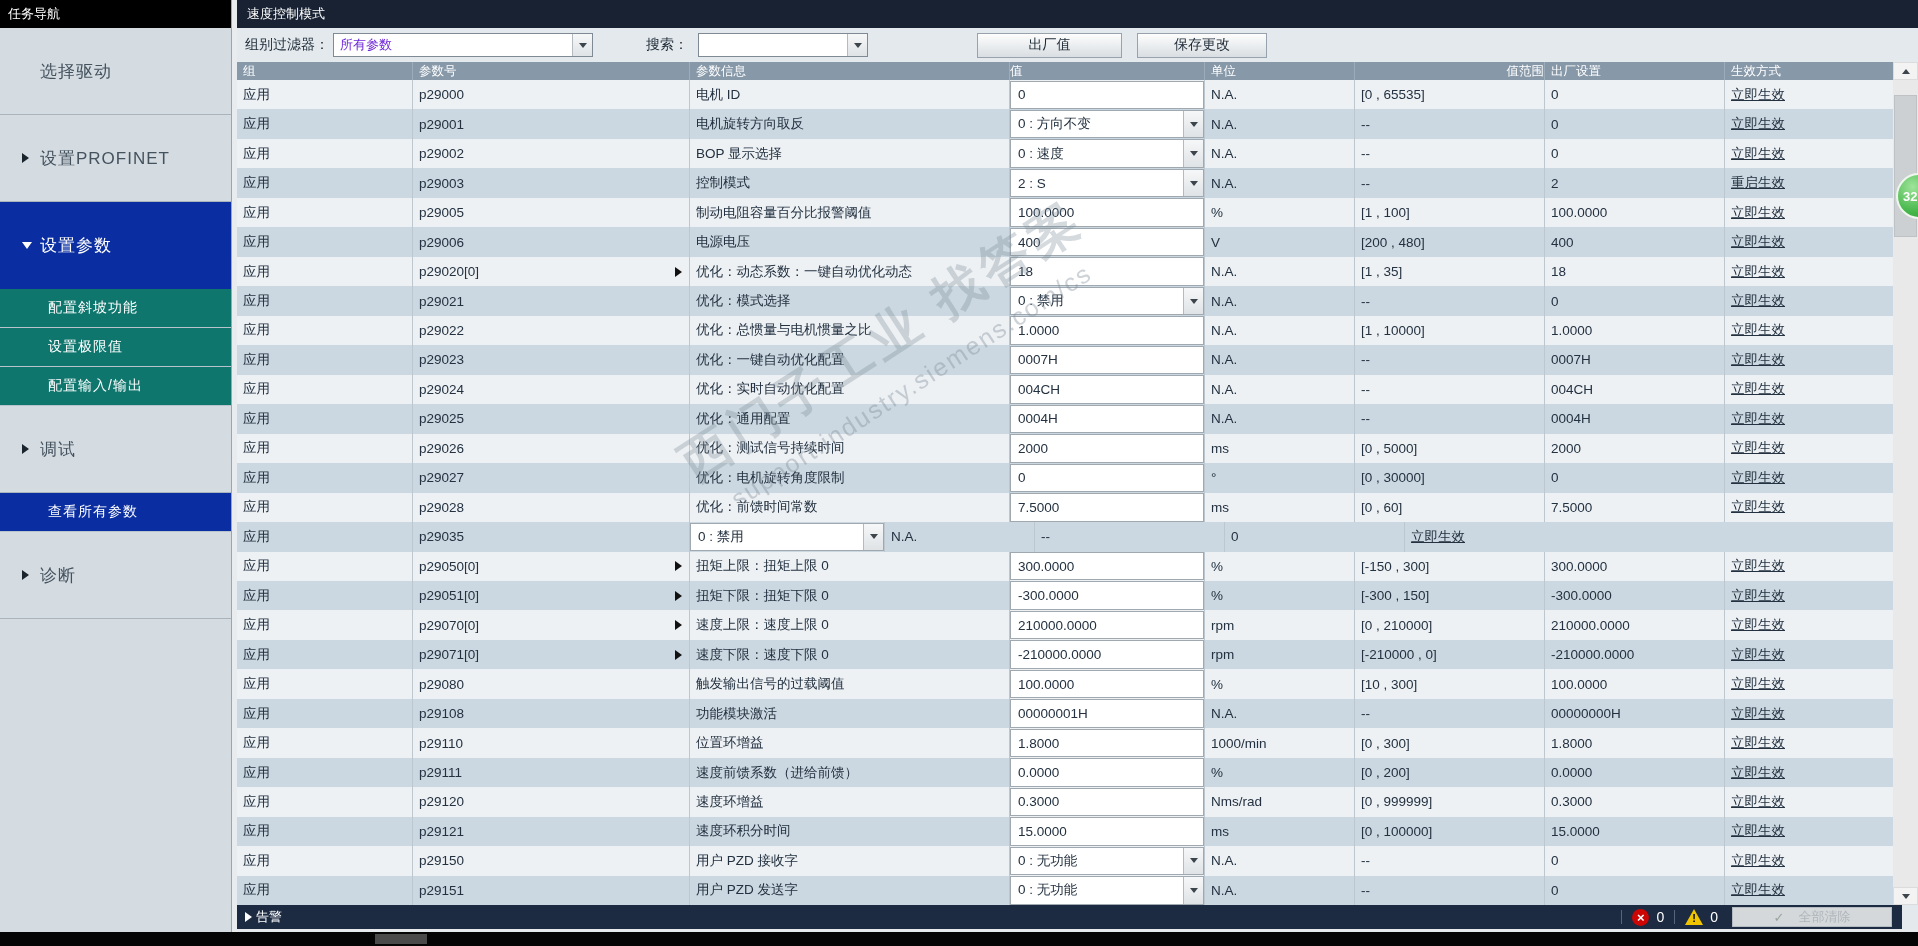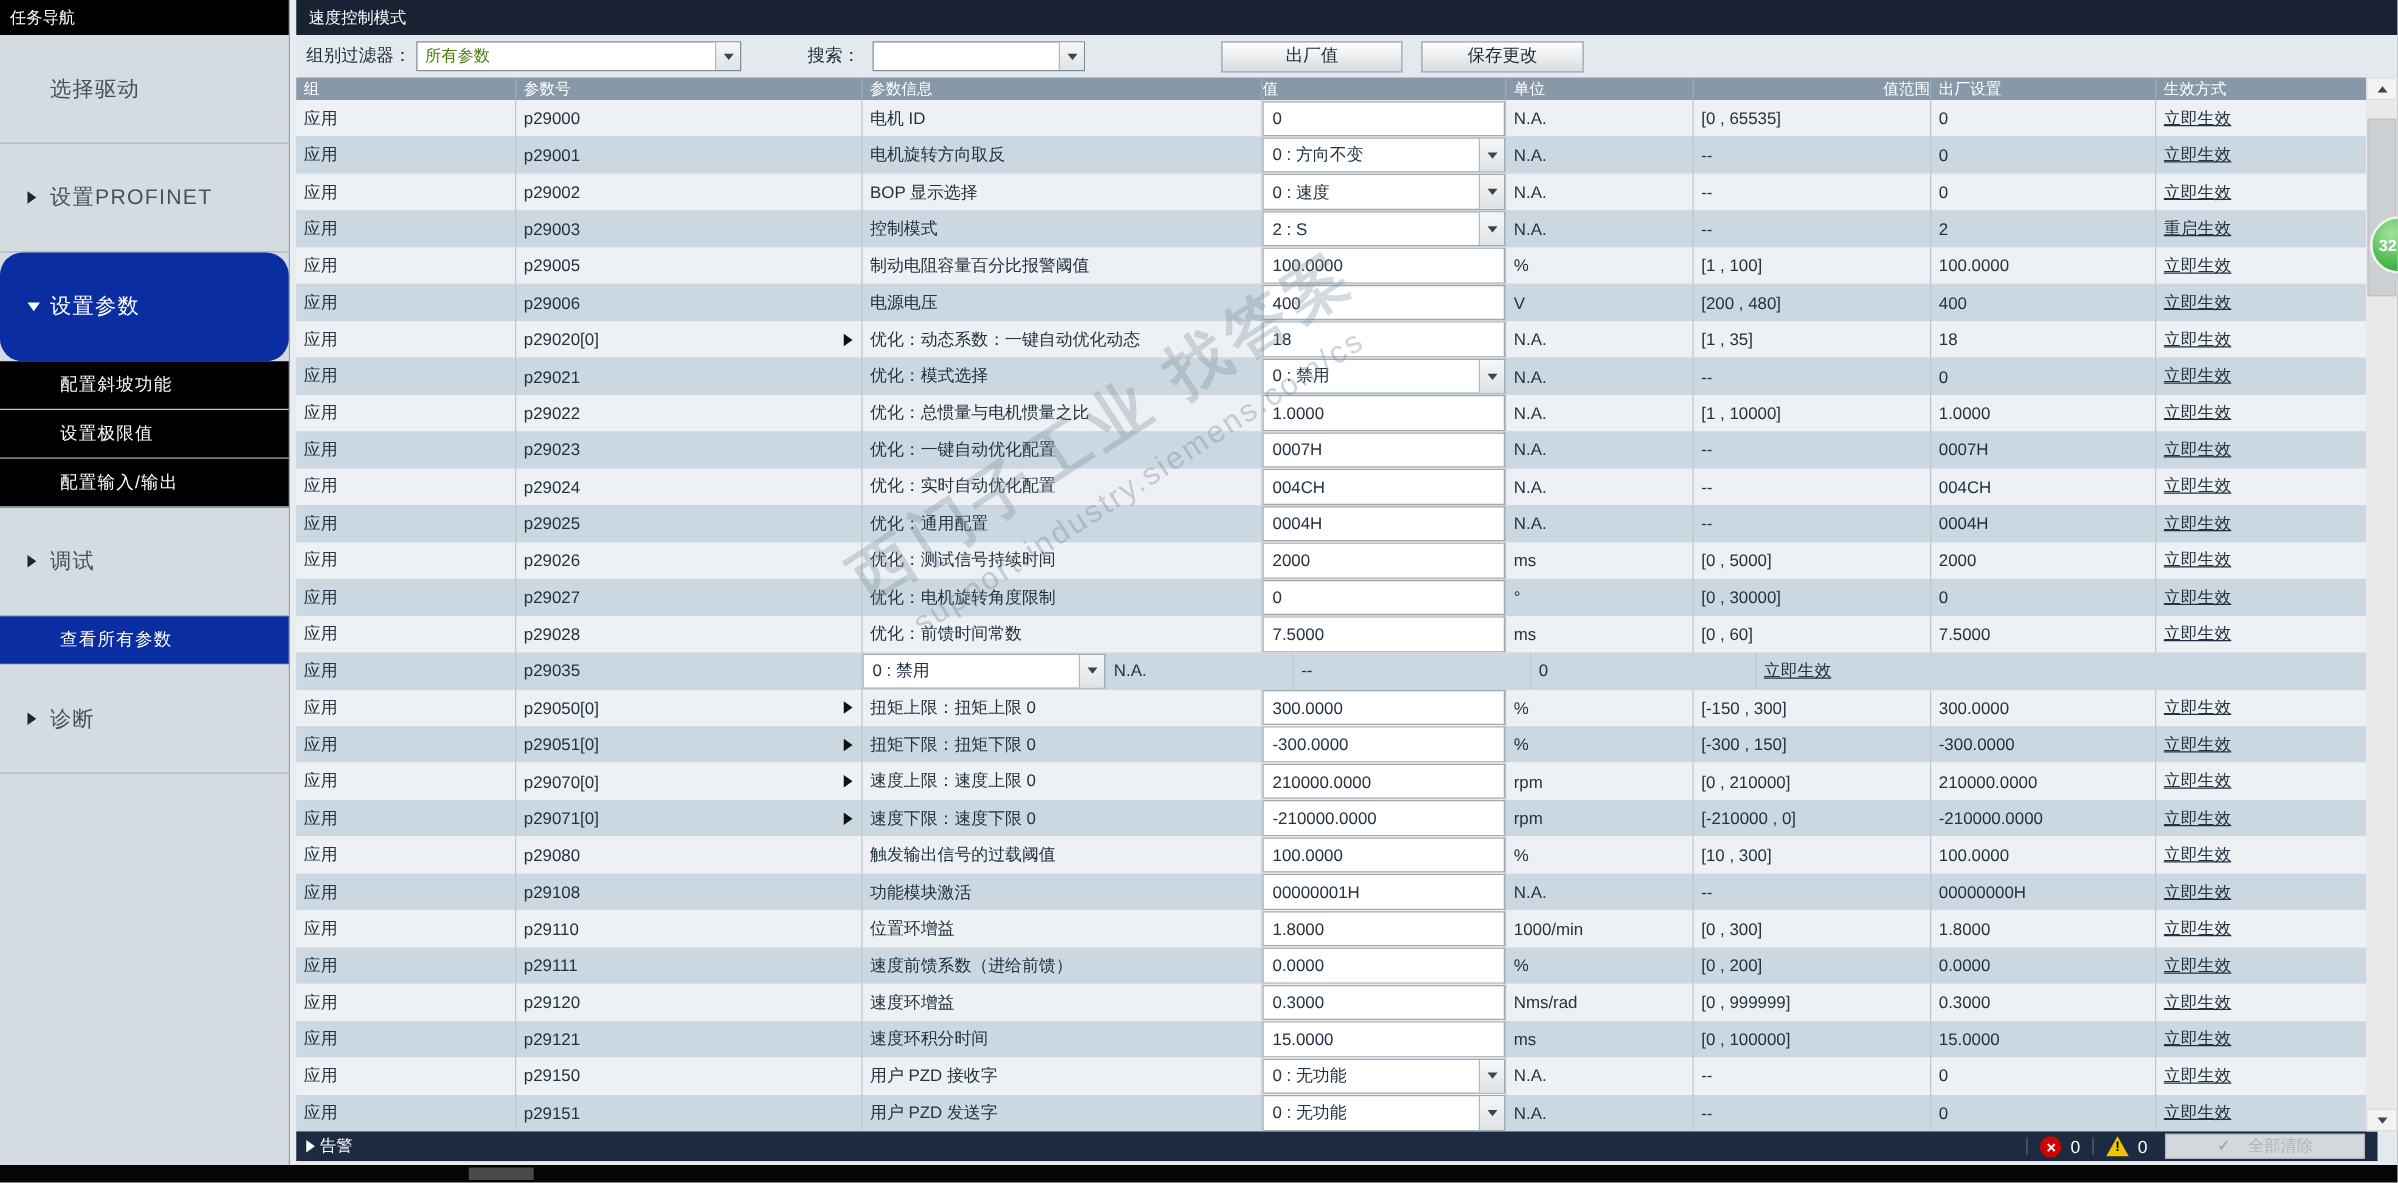--- a/index.html
+++ b/index.html
@@ -8,23 +8,23 @@
 
   
   .sidebar { position:absolute; left:0; top:0; width:232px; height:932px;
              background:#d4dce2; border-right:1px solid #9aa6ae; }
   .sidebar-header { height:28px; background:#000; color:#fff; font-size:13px;
                     line-height:28px; padding-left:8px; }
   .s-item { position:relative; cursor:pointer; }
   .s-top { height:87px; border-bottom:1px solid #a9b4bc; }
   .s-top .s-label { position:absolute; left:40px; top:50%; transform:translateY(-50%);
                     font-size:17px; color:#44525e; letter-spacing:1px; }
-  .s-top.sel { background:var(--c-accent,#0a2da1); border-bottom:1px solid #0a2da1;border-radius:18px; }
+  .s-top.sel { background:var(--c-accent,#0a2da1); border-bottom:1px solid #0a2da1; }
   .s-top.sel .s-label { color:#fff; }
-  .s-sub { height:39px; background:#000000; border-bottom:1px solid #b9c3cb; }
+  .s-sub { height:39px; background:#0f766e; border-bottom:1px solid #b9c3cb; }
   .s-sub .s-label { position:absolute; left:48px; top:50%; transform:translateY(-50%);
                     font-size:14px; color:#fff; letter-spacing:1px; }
   .s-sub.sel { background:var(--c-accent,#0a2da1); }
   .arrow { position:absolute; left:22px; top:50%; }
   .tri-right { display:inline-block; width:0; height:0; margin-top:-5px;
                border-top:5px solid transparent; border-bottom:5px solid transparent;
                border-left:7px solid #1a242c; }
   .tri-down { display:inline-block; width:0; height:0; margin-top:-3px;
               border-left:5px solid transparent; border-right:5px solid transparent;
               border-top:7px solid #fff; }
@@ -34,21 +34,21 @@
   .titlebar { height:28px; background:#182233; color:#fff; font-size:13px;
               line-height:28px; padding-left:10px; }
   .toolbar { height:34px; display:flex; align-items:center; background:#e3e9ed; }
   .tlabel { font-size:14px; color:#1d2a36; }
   .lab-filter { margin-left:8px; }
   .lab-search { margin-left:53px; }
   .combo { display:flex; align-items:center; height:24px; background:#fff;
            border:1px solid #7f8a94; cursor:pointer; }
   .combo-filter { margin-left:4px; width:260px; }
   .combo-search { margin-left:10px; width:170px; }
-  .combo .cval { flex:1; font-size:13px; color:#4d7c0f; padding-left:6px; }
+  .combo .cval { flex:1; font-size:13px; color:#6d28d9; padding-left:6px; }
   .combo-btn { width:20px; height:100%; display:flex; align-items:center; justify-content:center;
                background:linear-gradient(#f6f7f8,#dfe3e6); border-left:1px solid #b4bac0; }
   .caret-down { width:0; height:0; border-left:4px solid transparent;
                 border-right:4px solid transparent; border-top:5px solid #3c444c; }
   .caret-up { width:0; height:0; border-left:4px solid transparent;
               border-right:4px solid transparent; border-bottom:5px solid #3c444c; }
   .tb-btn { height:25px; font-size:14px; color:#1d2a36; cursor:pointer;
             background:linear-gradient(#fdfdfd,#d9dee2); border:1px solid #98a2ac;
             font-family:inherit; }
   .btn-factory { margin-left:109px; width:145px; }

